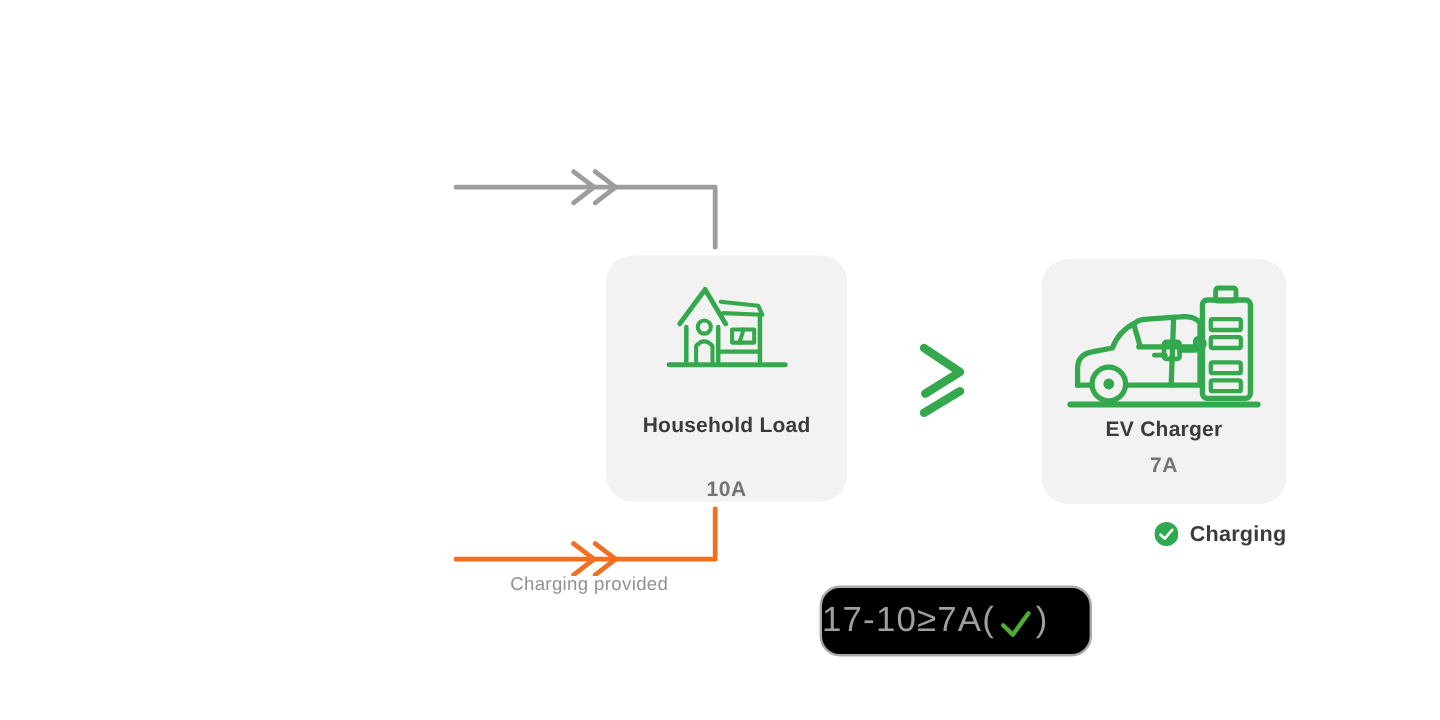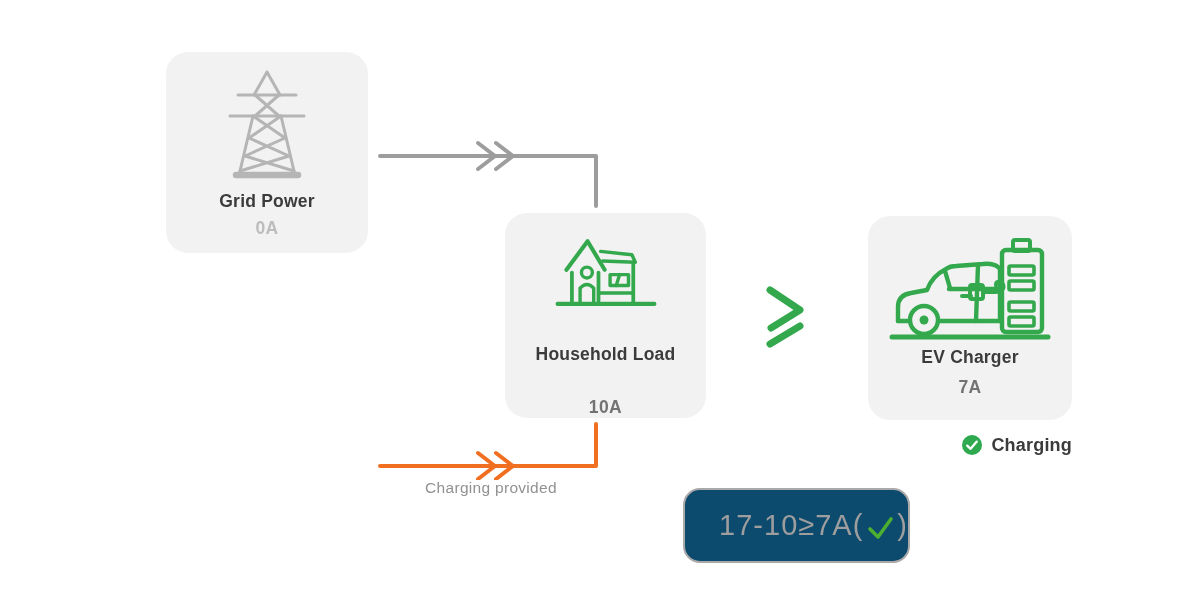--- a/index.html
+++ b/index.html
@@ -22,48 +22,33 @@
   .flow-label {
     position:absolute; left:378px; top:479px; width:226px; text-align:center;
     font-size:15.5px; color:#919191; letter-spacing:.3px;
   }
   .charging-row {
     position:absolute; left:868px; top:433px; width:204px; height:24px;
     display:flex; align-items:center; justify-content:flex-end; gap:9px;
   }
   .charging-text { font-size:18px; font-weight:700; color:#3b3b3b; letter-spacing:.2px; }
   .formula-box {
-    position:absolute; left:683px; top:488px; width:227px; height:75px;
-    border:2px solid #a9a9a9; border-radius:17px; background:#0c4a6e;
-    display:flex; align-items:center; justify-content:flex-end;
+    position:absolute; left:683px; top:488px; width:227px; height:59px;
+    border:2px solid #a9a9a9; border-radius:17px; background:#000000;
+    display:flex; align-items:center; justify-content:flex-start;
     font-size:29px; color:#9e9e9e; letter-spacing:1px; box-sizing:border-box;
   }
   .formula-box svg { margin:4px 3px 0 3px; }
   svg { display:block; }
 </style>
 </head>
 <body>
 
 <div class="stage">
 
-  <div class="card" style="left:166px; top:52px; width:202px; height:201px;">
-    <svg width="80" height="112" viewBox="0 0 80 112" style="margin-top:16px" fill="none" stroke="#b5b5b5" stroke-width="3" stroke-linecap="round" stroke-linejoin="round">
-      <path d="M40,4 L27,27 M40,4 L53,27"></path>
-      <path d="M11,27 H69"></path>
-      <path d="M28,27 L52,48 M52,27 L28,48"></path>
-      <path d="M3,48 H77"></path>
-      <path d="M26,48 L13,103 M54,48 L67,103"></path>
-      <path d="M26,48 L58,70 M54,48 L22,70"></path>
-      <path d="M22,70 L62,88 M58,70 L18,88"></path>
-      <path d="M18,88 L67,103 M62,88 L13,103"></path>
-      <path d="M9,107 H71" stroke-width="6.5"></path>
-    </svg>
-    <div class="card-label" style="margin-top:10px">Grid Power</div>
-    <div class="card-value value-muted" style="margin-top:5px">0A</div>
-  </div>
 
 
   <div class="card" style="left:505px; top:213px; width:201px; height:205px;gap:23px;">
     <svg width="150" height="110" viewBox="0 0 150 110" style="margin-top:20px" fill="none" stroke="#34a84d" stroke-width="5.5" stroke-linecap="round" stroke-linejoin="round">
       <path d="M67,27 L113,32 L118,43 L70,41" stroke-width="5"></path>
       <path d="M115,44 V100"></path>
       <path d="M64,88 H115" stroke-width="5"></path>
       <rect x="81" y="61" width="27" height="16" stroke-width="5"></rect>
       <path d="M95,61 L90,77" stroke-width="5"></path>
       <path d="M25,58 V100 M64,58 V100"></path>

